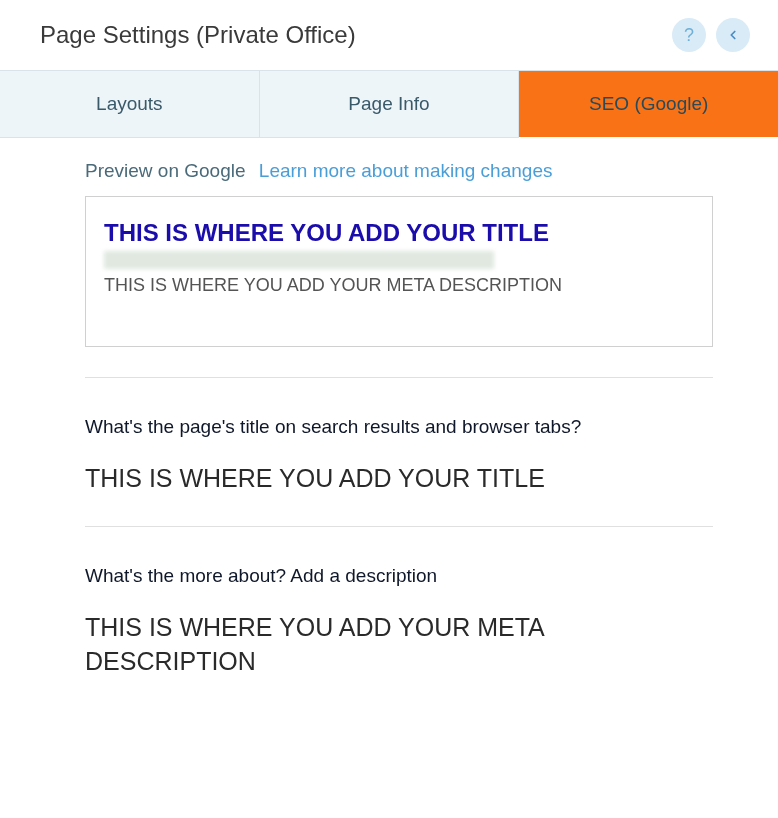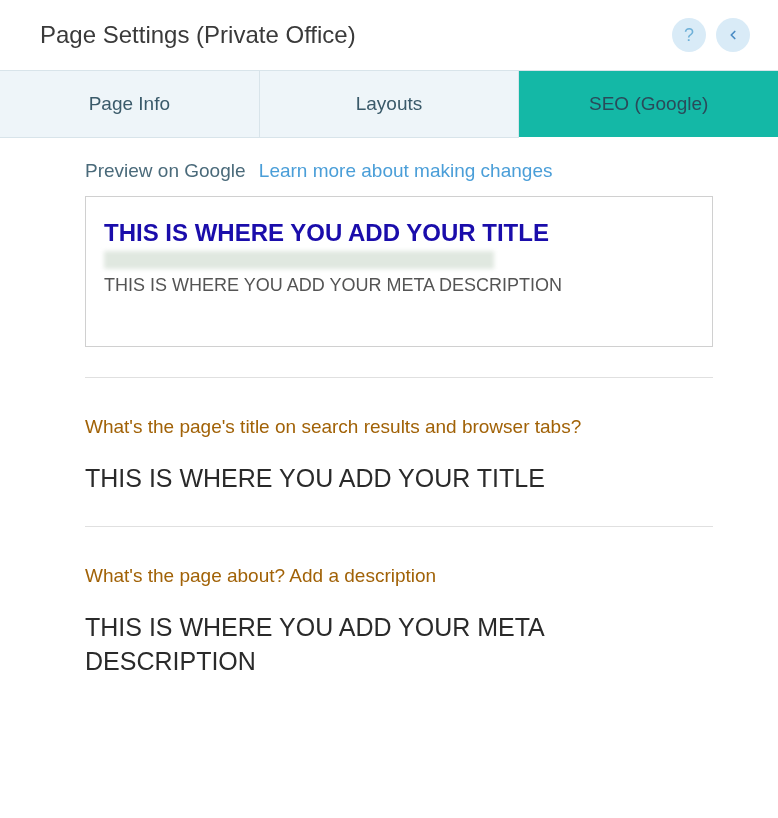--- a/index.html
+++ b/index.html
@@ -60,21 +60,21 @@
       padding: 22px 10px;
       font-size: 19px;
       color: #3a5a6a;
       background: #eef5f9;
       border-right: 1px solid #d8e4ea;
       border-bottom: 1px solid #d8e4ea;
       cursor: pointer;
       font-weight: 400;
     }
     .tab.active {
-      background: #14b8a6;
+      background: #f97316;
       border-bottom: 1px solid #ffffff;
       color: #2a4a5a;
     }
     .tab:last-child {
       border-right: none;
     }
     .content {
       padding: 22px 65px 20px 85px;
     }
     .preview-row {
@@ -117,21 +117,21 @@
     }
     .divider {
       border: none;
       border-top: 1px solid #e0e0e0;
       margin: 0;
     }
     .field-section {
       padding: 38px 0 30px 0;
     }
     .field-label {
-      color: #a16207;
+      color: #0f172a;
       font-size: 19px;
       margin-bottom: 24px;
       font-weight: 400;
     }
     .field-value {
       color: #2a2a2a;
       font-size: 25px;
       line-height: 1.35;
       font-weight: 400;
     }
@@ -147,22 +147,22 @@
     </div>
     <div class="circle-btn">
       <svg viewBox="0 0 24 24" fill="none" stroke="currentColor" stroke-width="3" stroke-linecap="round" stroke-linejoin="round">
         <polyline points="15 18 9 12 15 6"></polyline>
       </svg>
     </div>
   </div>
 </div>
 
 <div class="tabs">
+  <div class="tab">Layouts</div>
   <div class="tab">Page Info</div>
-  <div class="tab">Layouts</div>
   <div class="tab active">SEO (Google)</div>
 </div>
 
 <div class="content">
   <div class="preview-row">
     <span class="preview-label">Preview on Google</span>
     <span class="learn-link">Learn more about making changes</span>
   </div>
 
   <div class="preview-box">
@@ -174,16 +174,16 @@
   <hr class="divider">
 
   <div class="field-section">
     <div class="field-label">What's the page's title on search results and browser tabs?</div>
     <div class="field-value">THIS IS WHERE YOU ADD YOUR TITLE</div>
   </div>
 
   <hr class="divider">
 
   <div class="field-section">
-    <div class="field-label">What's the page about? Add a description</div>
+    <div class="field-label">What's the more about? Add a description</div>
     <div class="field-value">THIS IS WHERE YOU ADD YOUR META DESCRIPTION</div>
   </div>
 </div>
 
 </body></html>

